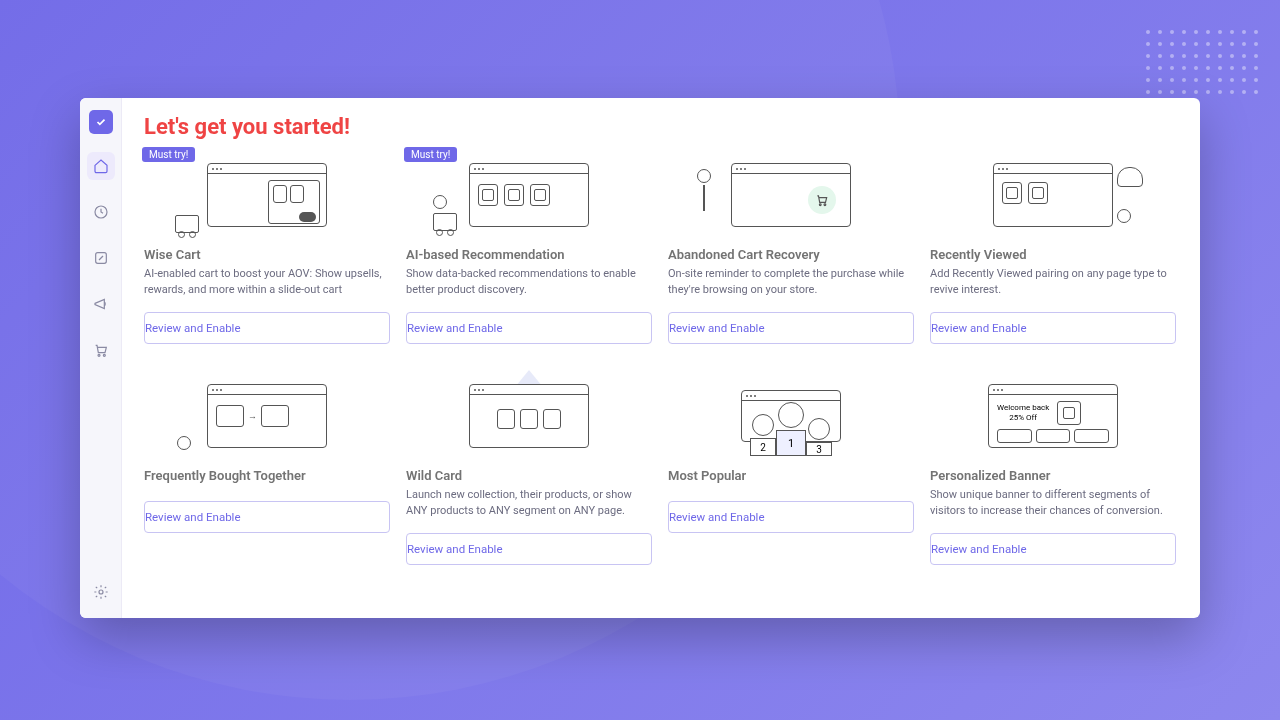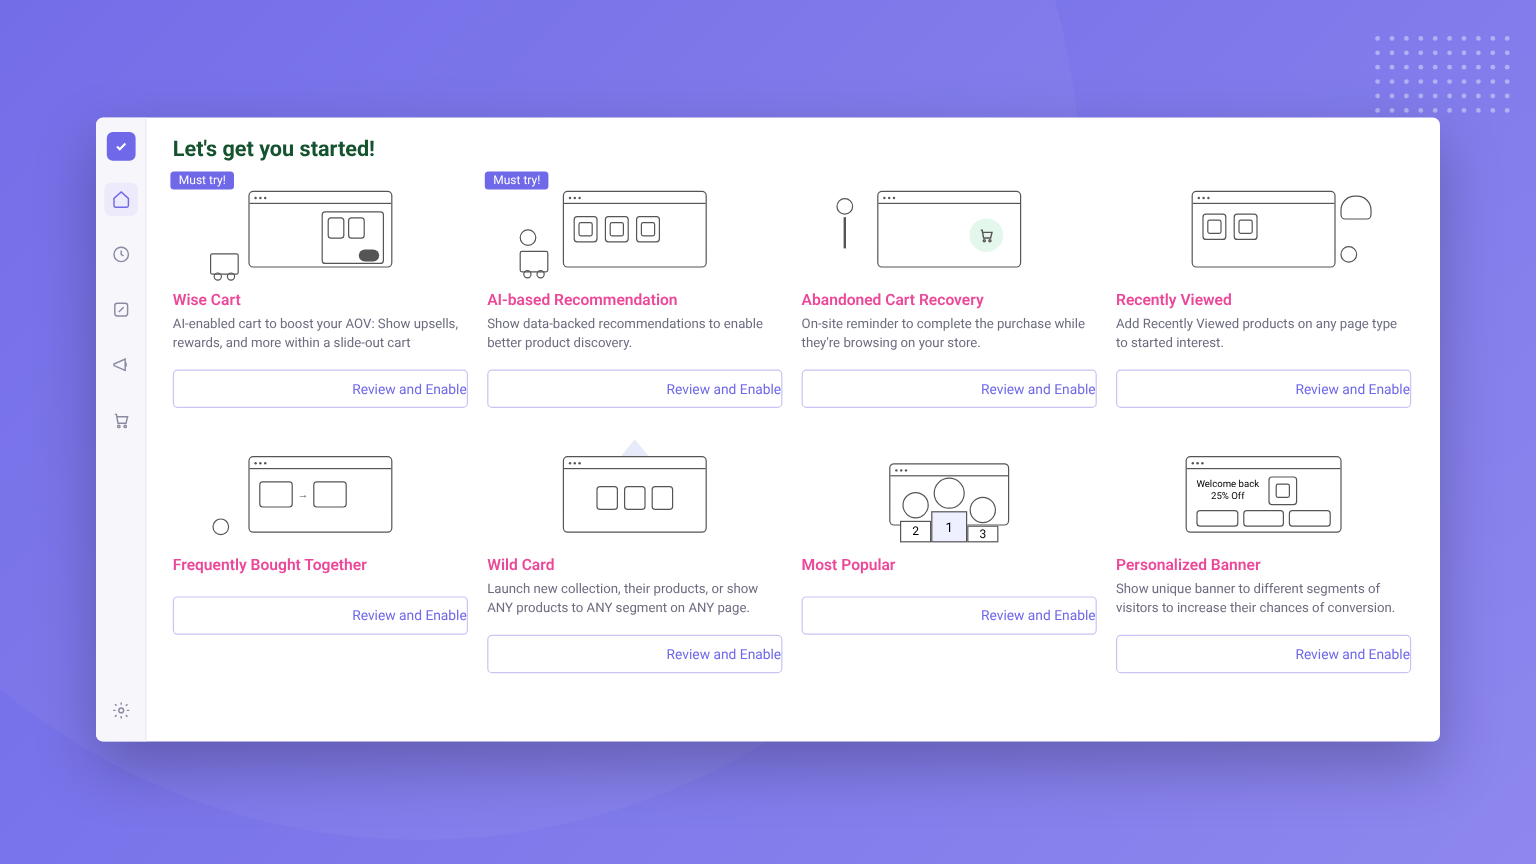--- a/index.html
+++ b/index.html
@@ -66,23 +66,23 @@
     cursor:pointer;
   }
   .nav-icon.active { background:#edeafc; color:#6f68e8; }
   .sidebar-spacer { flex:1; }
   .main {
     flex:1;
     padding: 16px 24px 10px 22px;
     overflow:hidden;
   }
   .page-title {
-    font-size: 18px;
+    font-size: 22px;
     font-weight: 700;
-    color: #14532d;
+    color: #ef4444;
     margin-bottom: 10px;
   }
   .grid {
     display:grid;
     grid-template-columns: repeat(4, 1fr);
     gap: 26px 16px;
   }
   .card { position:relative; display:flex; flex-direction:column; }
   .badge {
     position:absolute;
@@ -95,39 +95,39 @@
     z-index:2;
   }
   .illus {
     height: 92px;
     display:flex;align-items:center;justify-content:center;
     margin-bottom:6px;
   }
   .card-title {
     font-size:13px;
     font-weight:600;
-    color:#ec4899;
+    color:#737373;
     margin-bottom:4px;
   }
   .card-desc {
     font-size:11px;
     color:#6c6c80;
     line-height:1.45;
     min-height:32px;
   }
   .card-btn {
     margin-top:14px;
     border:1px solid #c8c4f3;
     background:#fff;
     color:#6f68e8;
     font-size:11.5px;
     padding:8px 0;
     border-radius:4px;
     cursor:pointer;
-    text-align:right;
+    text-align:left;
   }
   
   .win {
     width:120px;height:64px;border:1.5px solid #555;border-radius:4px;background:#fff;position:relative;
   }
   .win .bar{height:10px;border-bottom:1.5px solid #555;display:flex;align-items:center;gap:2px;padding-left:4px;}
   .win .bar i{width:2px;height:2px;background:#555;border-radius:50%;}
   .box{border:1.2px solid #555;border-radius:3px;background:#fff;position:absolute;}
   .tee{width:20px;height:22px;border:1.2px solid #555;border-radius:3px;display:flex;align-items:center;justify-content:center;}
   .tee::after{content:"";width:10px;height:10px;border:1.2px solid #555;border-radius:2px;}
@@ -352,21 +352,21 @@
                   <div class="tee" style="position:static;"></div>
               </div>
             </div>
             <div style="position:absolute;right:-30px;top:4px;width:26px;height:20px;border:1.4px solid #555;border-radius:12px 12px 4px 4px;"></div>
             <div style="position:absolute;right:-18px;bottom:4px;">
                 <div class="person"></div>
               </div>
           </div>
         </div>
         <div class="card-title">Recently Viewed</div>
-        <div class="card-desc">Add Recently Viewed products on any page type to started interest.</div>
+        <div class="card-desc">Add Recently Viewed pairing on any page type to revive interest.</div>
         <div class="card-btn">Review and Enable</div>
       </div>
 
       <div class="card">
         <div class="illus">
           <div style="position:relative;">
             <div class="win">
                 <div class="bar">
                   <i></i>
                   <i></i>

